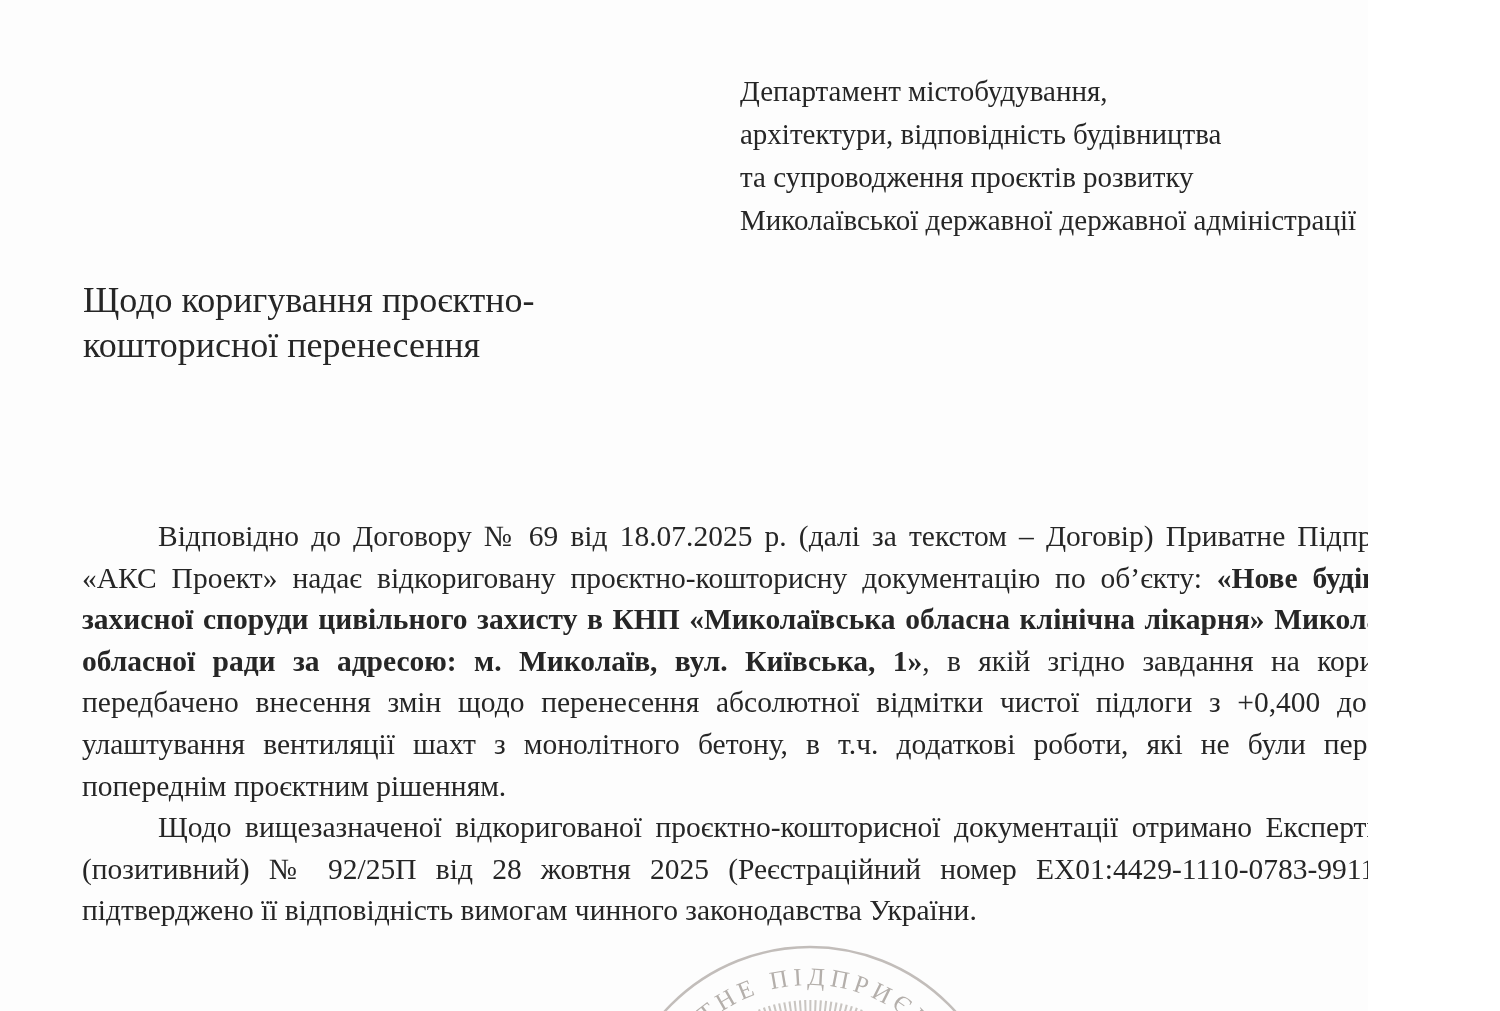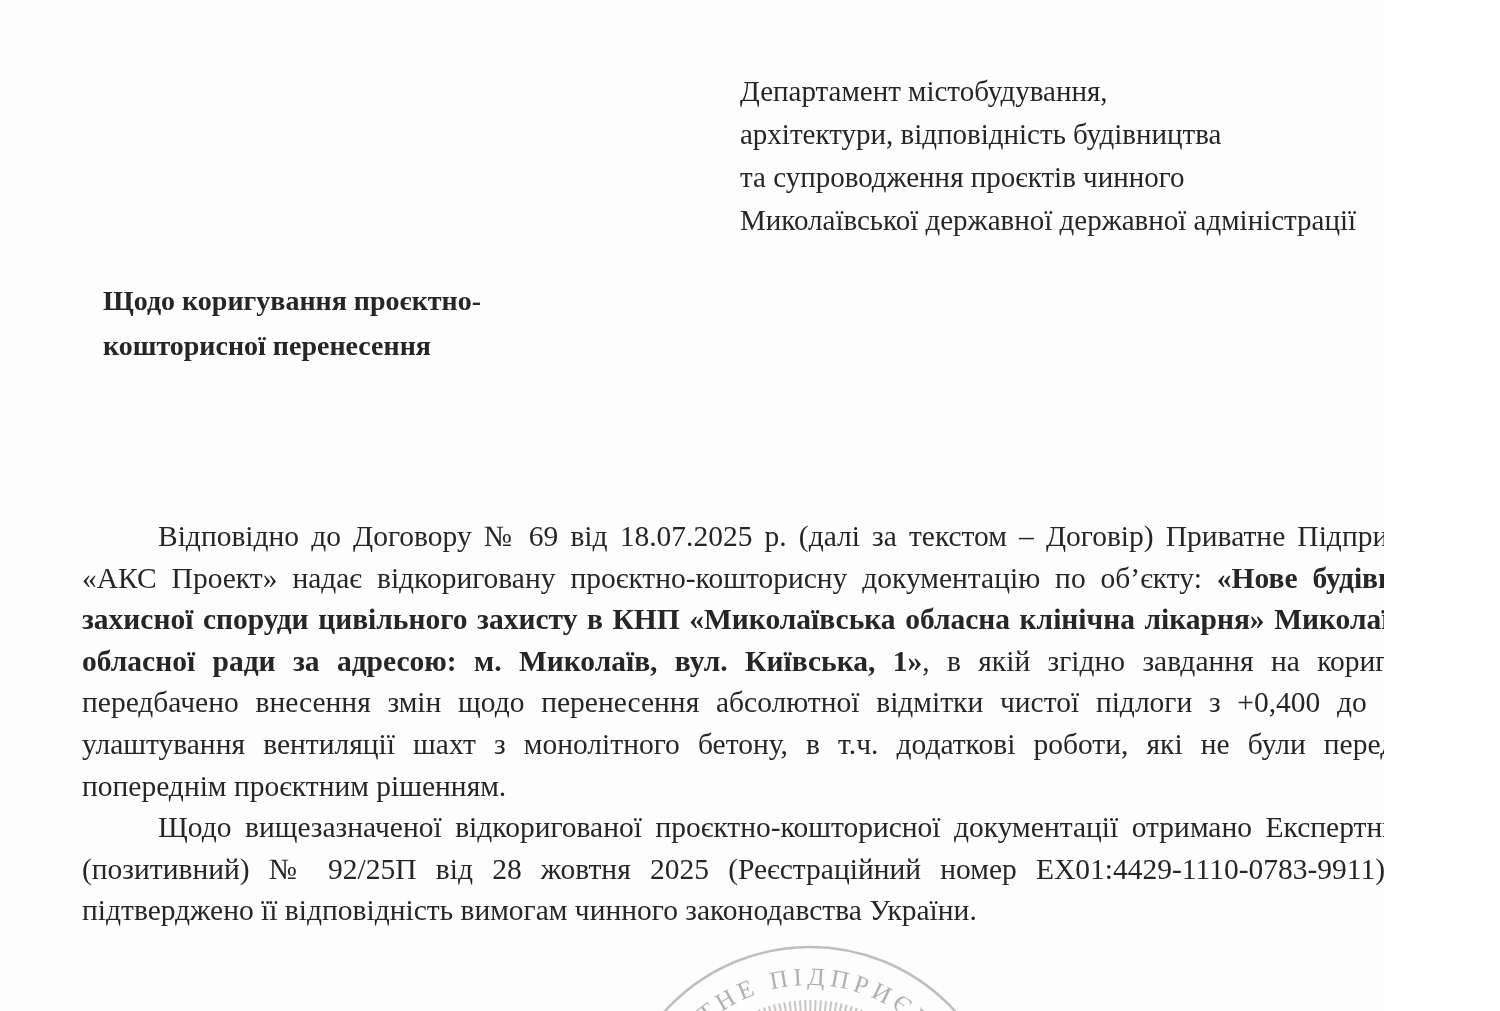--- a/index.html
+++ b/index.html
@@ -4,39 +4,37 @@
 <style>
   html, body { margin: 0; padding: 0; background: #ffffff; }
   .page {
     position: relative;
     width: 1368px;
     height: 1011px;
     background: #fdfdfd;
     overflow: hidden;
     font-family: "Liberation Serif", serif;
     color: #262626;
-    padding-left: 16px;
   }
   .recipient {
     position: absolute;
     left: 740px;
     top: 70px;
     width: 680px;
     font-size: 29px;
     line-height: 43px;
   }
   .subject {
     position: absolute;
     left: 83px;
     top: 278px;
     width: 560px;
-    font-size: 28px;
+    font-size: 36px;
     line-height: 45px;
-    font-weight: bold;
-    margin-left: 20px;
+    font-weight: normal;
   }
   .body-text {
     position: absolute;
     left: 82px;
     top: 516px;
     width: 1392px;
     font-size: 29.5px;
     line-height: 41.6px;
     text-align: justify;
   }
@@ -65,21 +63,21 @@
   }
 </style>
 </head>
 <body>
 
 <div class="page">
 
   <div class="recipient">
     <div>Департамент містобудування,</div>
     <div>архітектури, відповідність будівництва</div>
-    <div>та супроводження проєктів чинного</div>
+    <div>та супроводження проєктів розвитку</div>
     <div>Миколаївської державної державної адміністрації</div>
   </div>
 
   <div class="subject">
     <div>Щодо коригування проєктно-</div>
     <div>кошторисної перенесення</div>
   </div>
 
   <div class="body-text">
     <p><span>Відповідно до Договору № 69 від 18.07.2025 р. (далі за текстом – Договір) Приватне Підприємство «АКС Проект» надає відкориговану проєктно-кошторисну документацію по об’єкту: </span><span class="seg-bold">«Нове будівництво захисної споруди цивільного захисту в КНП «Миколаївська обласна клінічна лікарня» Миколаївської обласної ради за адресою: м. Миколаїв, вул. Київська, 1»</span><span>, в якій згідно завдання на коригування передбачено внесення змін щодо перенесення абсолютної відмітки чистої підлоги з +0,400 до +0,800, улаштування вентиляції шахт з монолітного бетону, в т.ч. додаткові роботи, які не були передбачені попереднім проєктним рішенням.</span></p>

